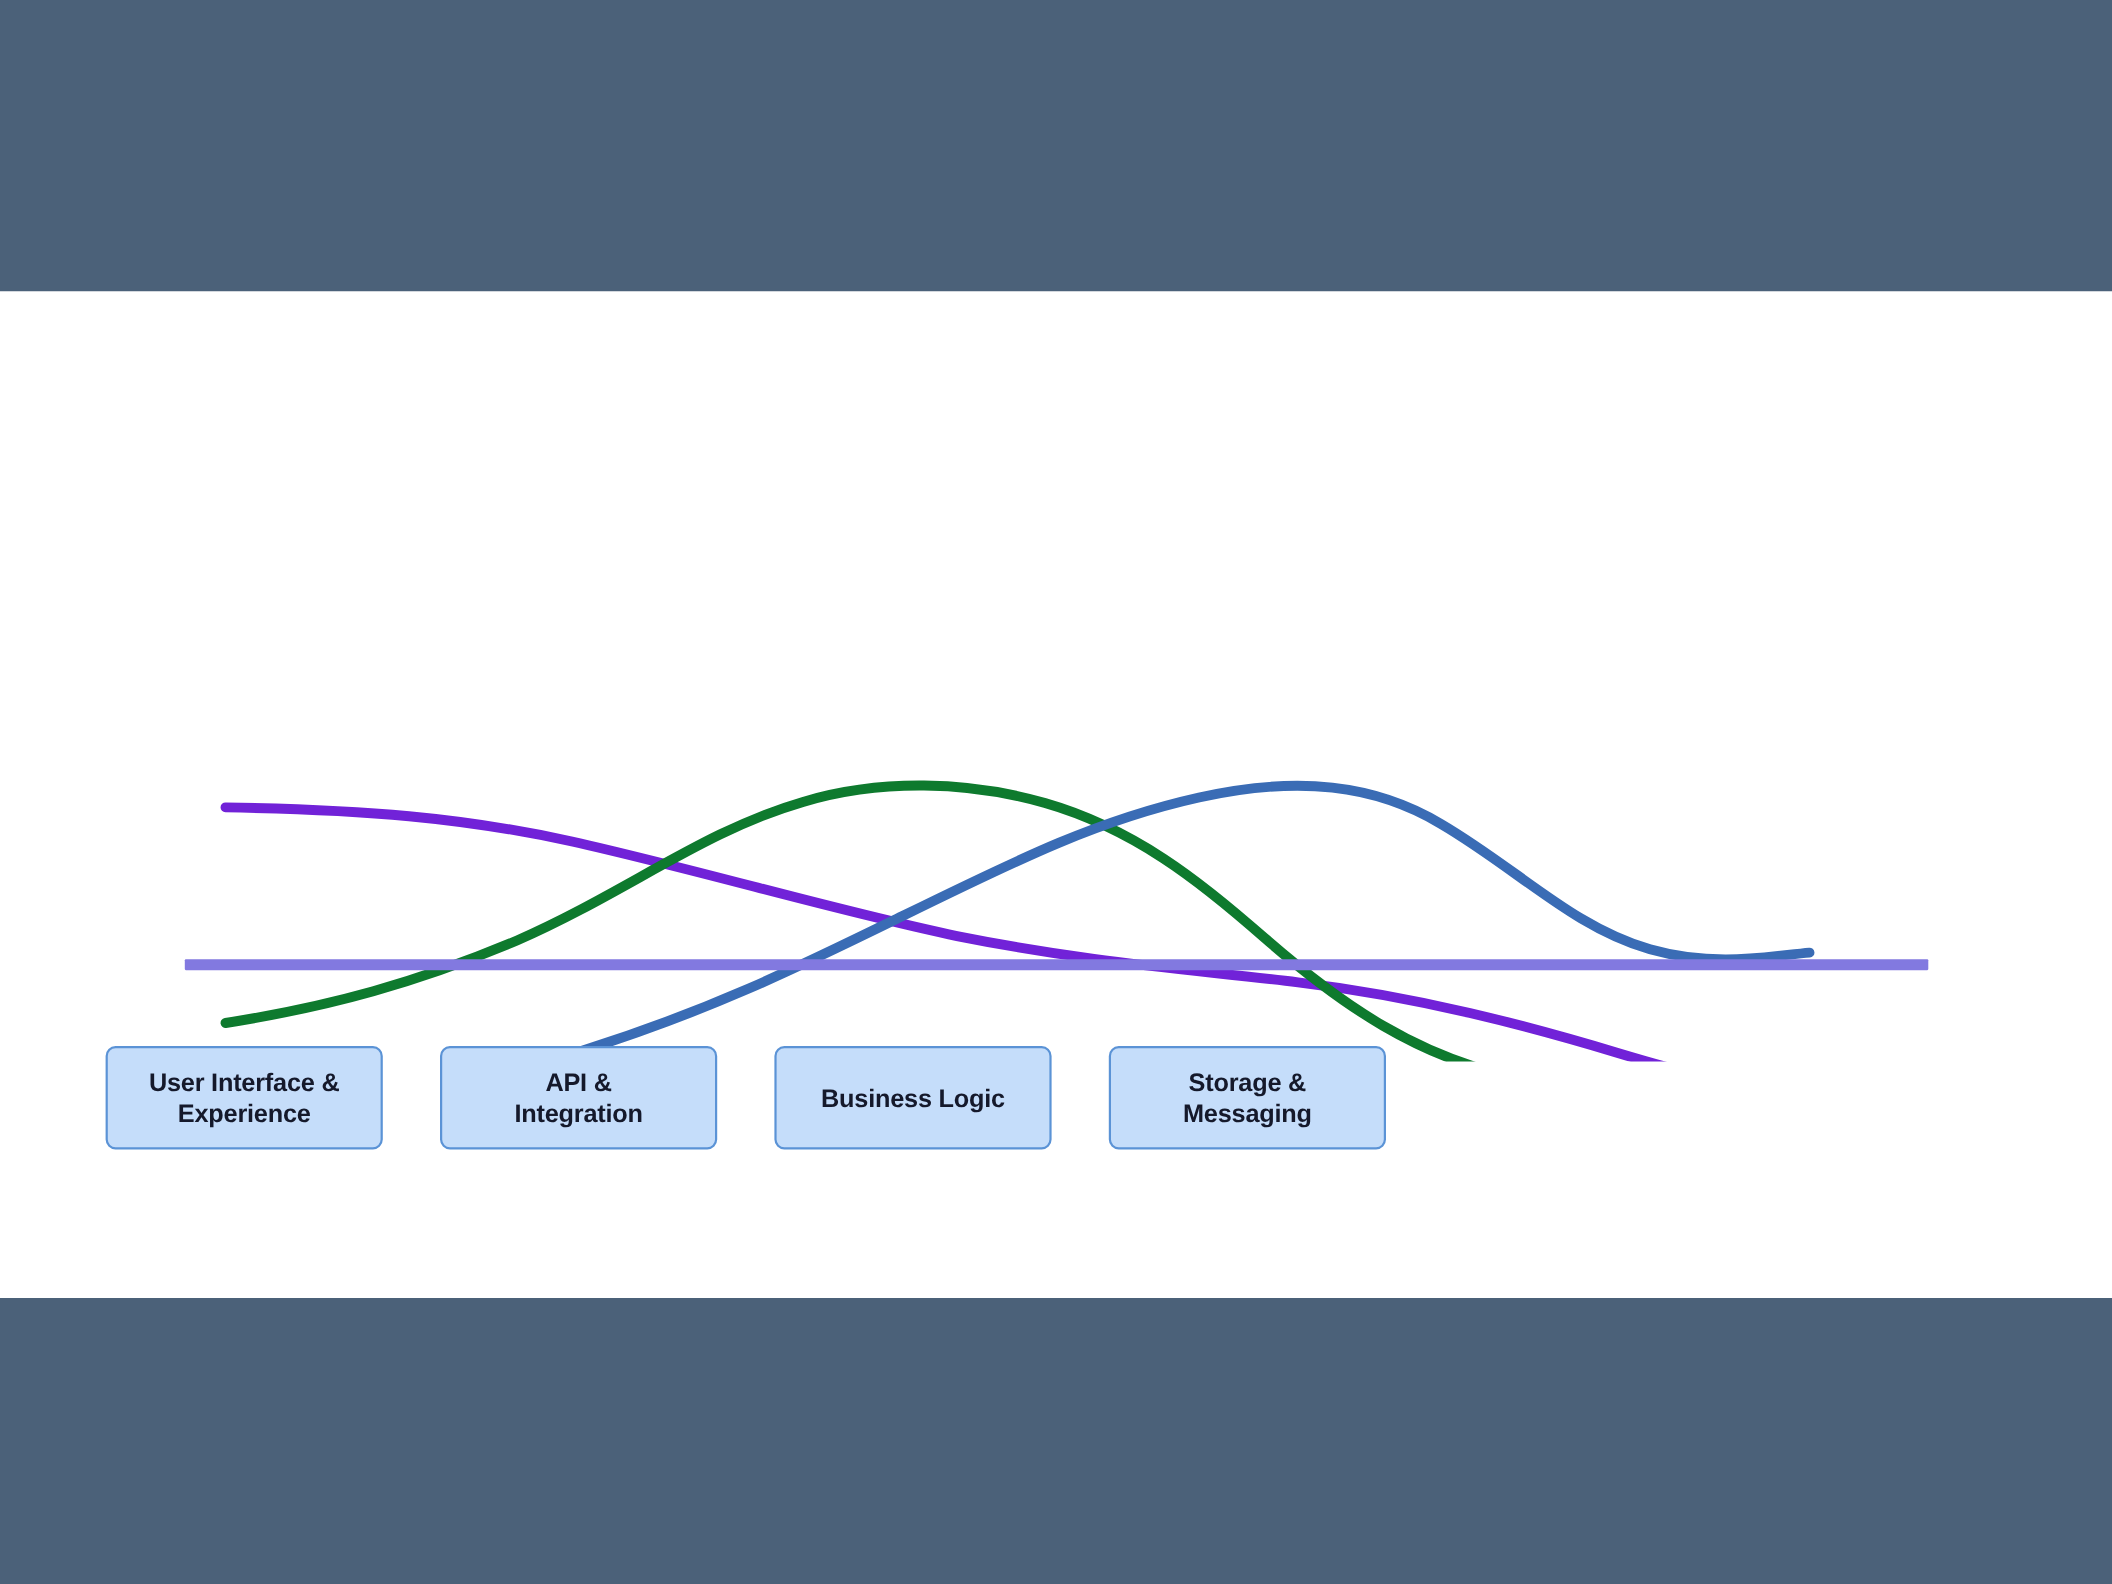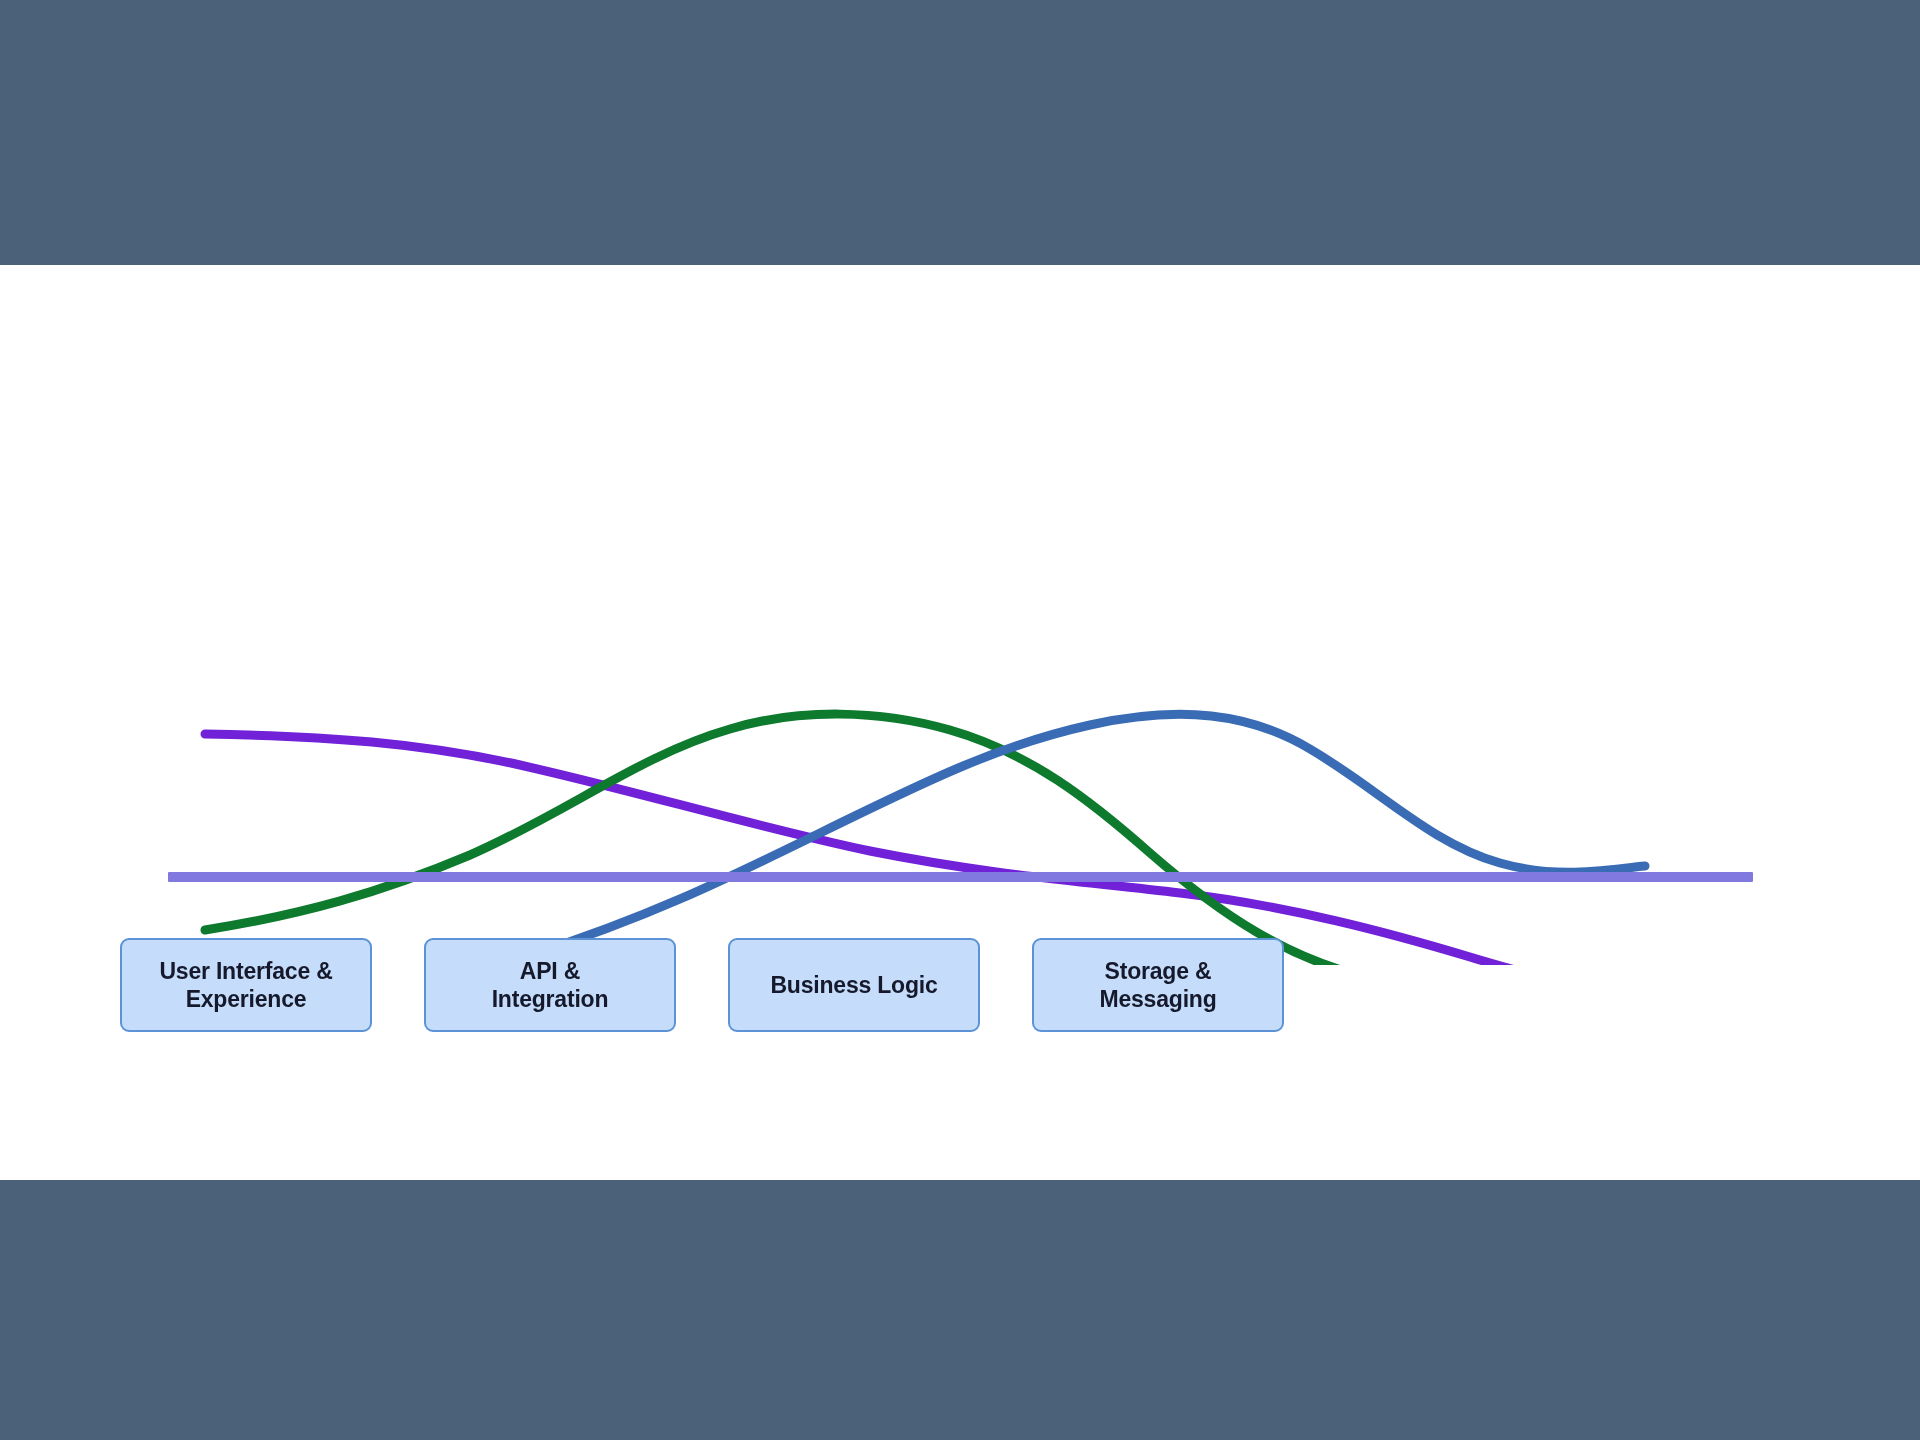--- a/index.html
+++ b/index.html
@@ -60,22 +60,22 @@
     background: #8279e0;
     border-radius: 1px;
   }
   #stage-row {
     position: absolute;
     left: 0;
     top: 660px;
     width: 1920px;
     height: 120px;
     display: flex;
-    align-items: center;
-    padding-left: 120px;
+    align-items: flex-end;
+    padding-left: 96px;
     box-sizing: border-box;
   }
   .stage-box {
     width: 252px;
     height: 94px;
     margin-right: 52px;
     background: #c5ddfa;
     border: 2px solid #5b93d6;
     border-radius: 9px;
     display: flex;

